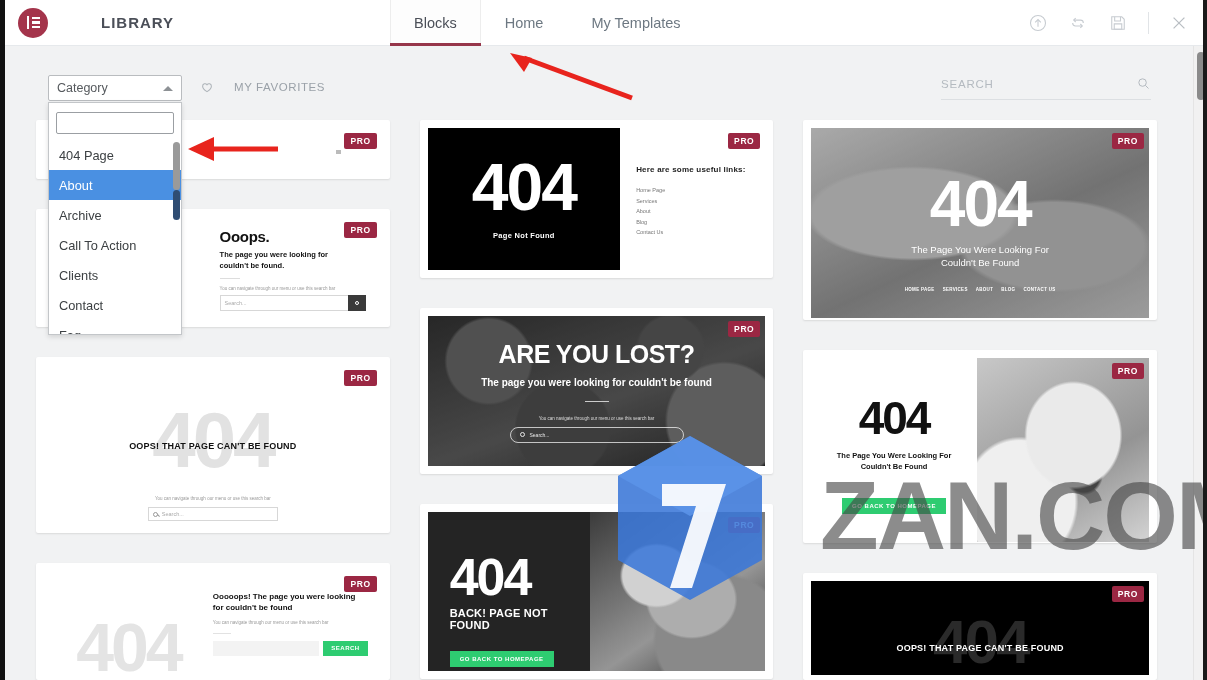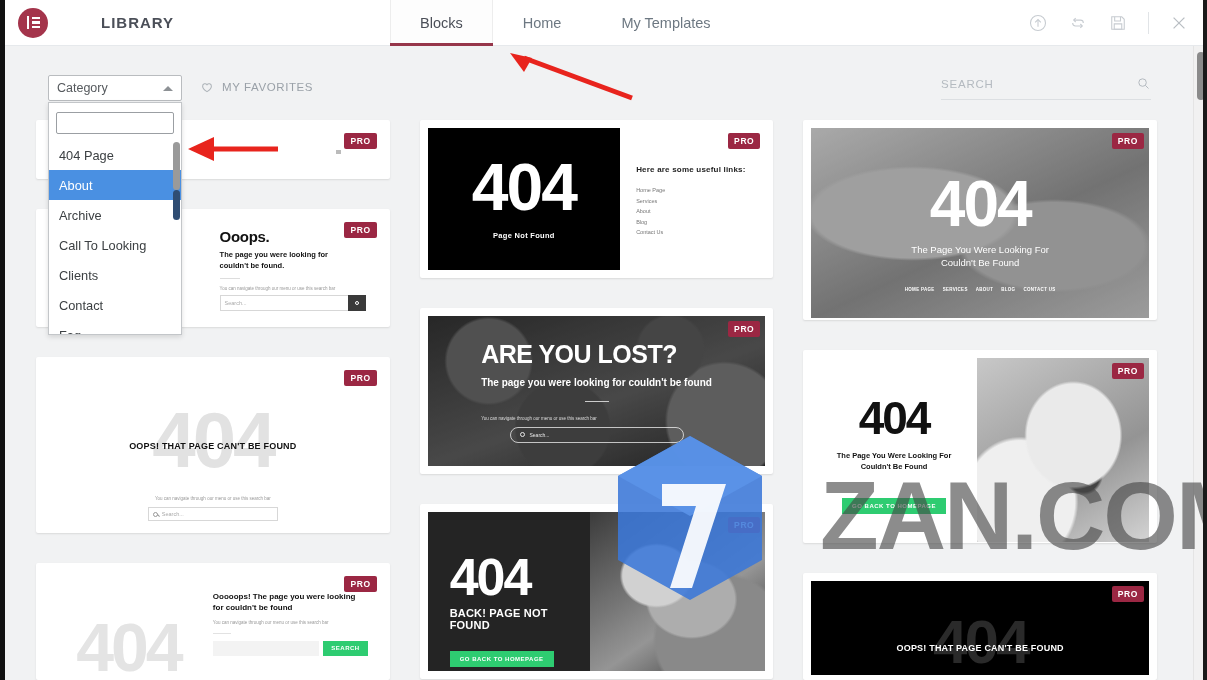--- a/index.html
+++ b/index.html
@@ -28,21 +28,21 @@
   .logo-glyph i { display: block; background: #fff; }
   .logo-bar { width: 2.5px; height: 13px; }
   .logo-stack { display: flex; flex-direction: column; gap: 2px; }
   .logo-stack i { width: 8px; height: 2.6px; }
   .brand-title {
     font-size: 15px; font-weight: bold; letter-spacing: 1px; color: #4b4f58; margin-left: 40px;
   }
   .tabs { display: flex; height: 100%; align-items: stretch; }
   .tab {
     display: flex; align-items: center; justify-content: center;
-    padding: 0 30px; font-size: 14.5px; color: #6d7882;
+    padding: 0 24px; font-size: 14.5px; color: #6d7882;
     cursor: pointer; position: relative; background: transparent;
   }
   .tab.active {
     color: #4b4f58; background: #fdfdfd;
     box-shadow: inset 1px 0 0 #ededed, inset -1px 0 0 #ededed;
   }
   .tab.active::after {
     content: ""; position: absolute; left: 0; right: 0; bottom: -1px;
     height: 3px; background: #96364a;
   }
@@ -64,21 +64,21 @@
     display: flex; align-items: center; padding: 0 8px;
     font-size: 12.5px; color: #55595d; cursor: pointer;
   }
   .category-select .caret {
     margin-left: auto; width: 0; height: 0;
     border-left: 5px solid transparent; border-right: 5px solid transparent;
     border-bottom: 5px solid #8d9195;
   }
   .favorites {
     position: absolute; left: 200px; top: 34px;
-    display: flex; align-items: center; gap: 8px;
+    display: flex; align-items: center; gap: 20px;
     font-size: 11.5px; letter-spacing: .6px; color: #9aa1a8; cursor: pointer;
   }
   .heart { width: 14px; height: 14px; display: block; }
   .search-box {
     position: absolute; right: 42px; top: 30px; width: 210px;
     border-bottom: 1px solid #dcdfe2; padding-bottom: 8px;
     display: flex; align-items: center;
   }
   .search-box input {
     border: 0; outline: 0; background: transparent; width: 100%;
@@ -366,21 +366,21 @@
 
       <div class="card" style="height:166px">
         <div class="pro-badge">PRO</div>
         <div class="thumb center photo" style="height:150px;position:relative;background:
              radial-gradient(circle at 18% 30%, #777 0 14%, transparent 15%),
              radial-gradient(circle at 72% 22%, #666 0 12%, transparent 13%),
              radial-gradient(circle at 88% 70%, #8a8a8a 0 18%, transparent 19%),
              radial-gradient(circle at 40% 75%, #5a5a5a 0 20%, transparent 21%),
              linear-gradient(160deg,#3a3a3a,#6b6b6b 55%,#2e2e2e);">
           <div style="position:absolute;inset:0;background:rgba(0,0,0,.32)"></div>
-          <div style="position:relative;">
+          <div style="position:relative;text-align:center">
             <div style="font-size:25px;font-weight:bold;color:#fff;letter-spacing:-.5px">ARE YOU LOST?</div>
             <div style="font-size:10px;font-weight:bold;color:#fff;margin-top:8px">The page you were looking for couldn't be found</div>
             <div style="width:24px;height:1px;background:#ccc;margin:13px auto 0"></div>
             <div style="font-size:4.5px;color:#ddd;margin-top:14px">You can navigate through our menu or use this search bar</div>
             <div style="margin:6px auto 0;width:174px;height:16px;border:1px solid rgba(255,255,255,.7);border-radius:10px;display:flex;align-items:center;gap:5px;padding:0 9px;font-size:5px;color:#e8e8e8">
               <span style="width:5px;height:5px;border:1px solid #e8e8e8;border-radius:50%;display:block"></span>
               <span>Search...</span>
             </div>
           </div>
         </div>
@@ -466,21 +466,21 @@
       <div class="dd-item">
         <span>404 Page</span>
       </div>
       <div class="dd-item selected">
         <span>About</span>
       </div>
       <div class="dd-item">
         <span>Archive</span>
       </div>
       <div class="dd-item">
-        <span>Call To Looking</span>
+        <span>Call To Action</span>
       </div>
       <div class="dd-item">
         <span>Clients</span>
       </div>
       <div class="dd-item">
         <span>Contact</span>
       </div>
       <div class="dd-item">
         <span>Faq</span>
       </div>

